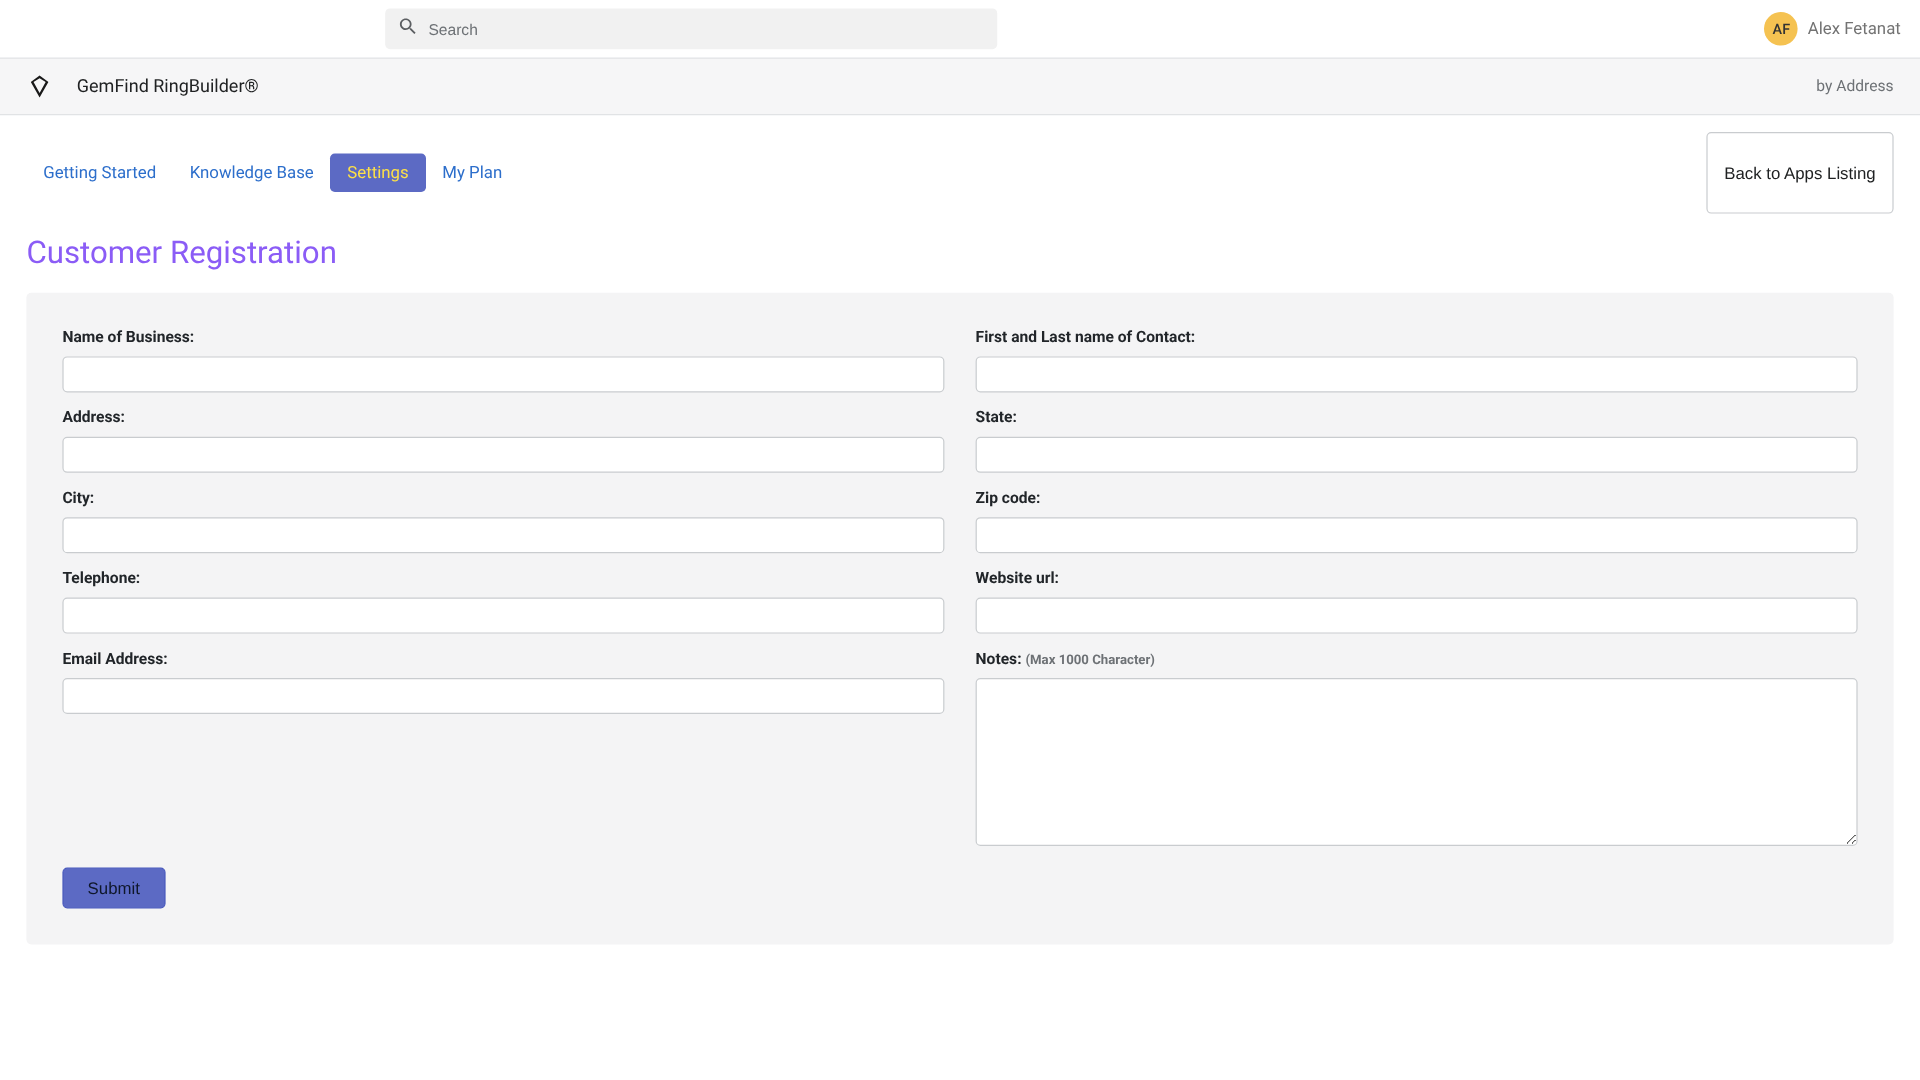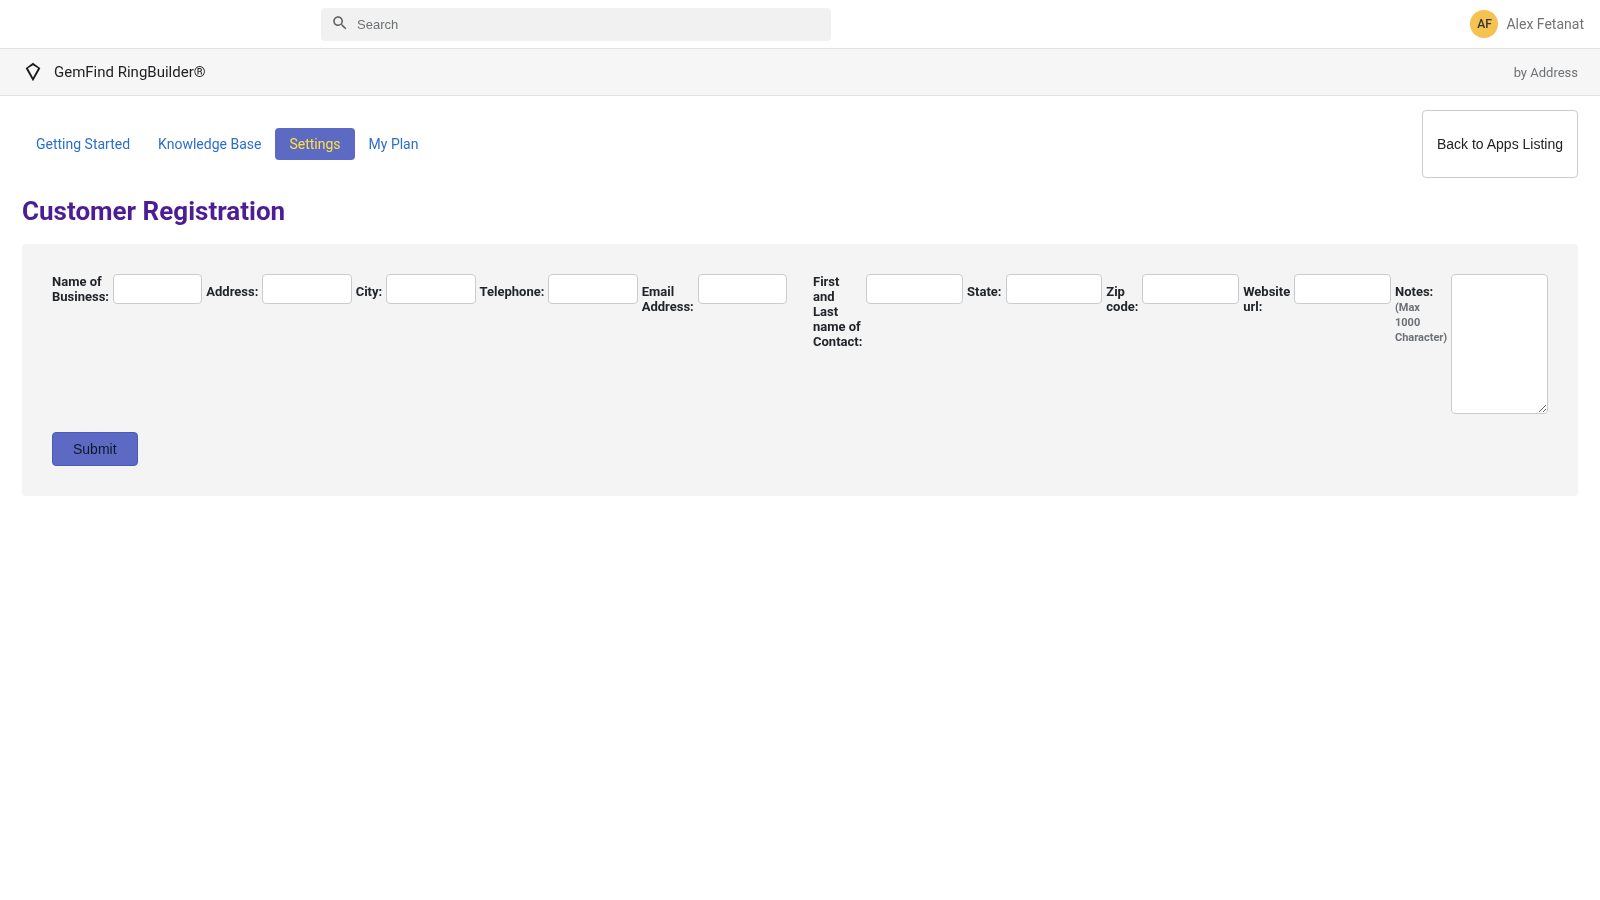--- a/index.html
+++ b/index.html
@@ -73,21 +73,21 @@
       align-items: center;
       justify-content: space-between;
       padding: 12px 22px;
       background: #f6f6f7;
       border-top: 1px solid #e1e3e5;
       border-bottom: 1px solid #e1e3e5;
     }
     .app-title-group {
       display: flex;
       align-items: center;
-      gap: 10px;
+      gap: 20px;
     }
     .app-logo {
       width: 22px;
       height: 22px;
     }
     .app-title {
       font-size: 15px;
       color: #202223;
       font-weight: 400;
     }
@@ -121,38 +121,38 @@
       background: #ffffff;
       border: 1px solid #c9cccf;
       border-radius: 4px;
       padding: 25px 14px;
       font-size: 14px;
       color: #202223;
       cursor: pointer;
     }
     .page-title {
       font-size: 26px;
-      font-weight: 700;
-      color: #4c1d95;
+      font-weight: 400;
+      color: #8b5cf6;
       padding: 4px 22px 18px 22px;
     }
     .form-card {
       margin: 0 22px 22px 22px;
       background: #f4f4f5;
       border-radius: 4px;
       padding: 30px;
     }
     .form-grid {
       display: flex;
       gap: 26px;
     }
     .form-col {
       flex: 1;
       display: flex;
-      flex-direction: row;
+      flex-direction: column;
       gap: 4px;
     }
     .form-label {
       font-size: 13px;
       font-weight: 700;
       color: #212529;
       margin-top: 10px;
       margin-bottom: 4px;
     }
     .form-col .form-label:first-child {

